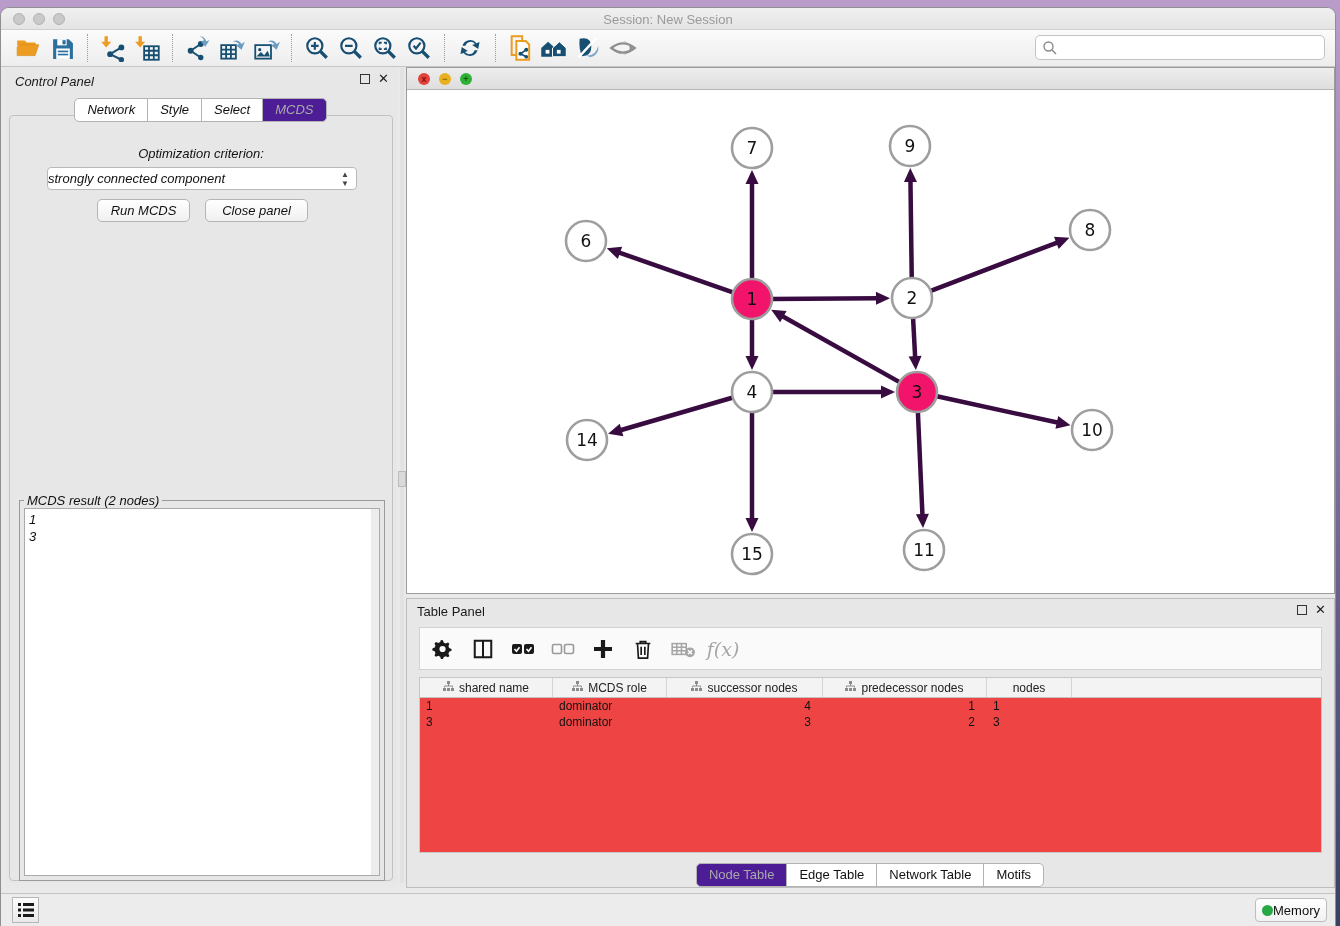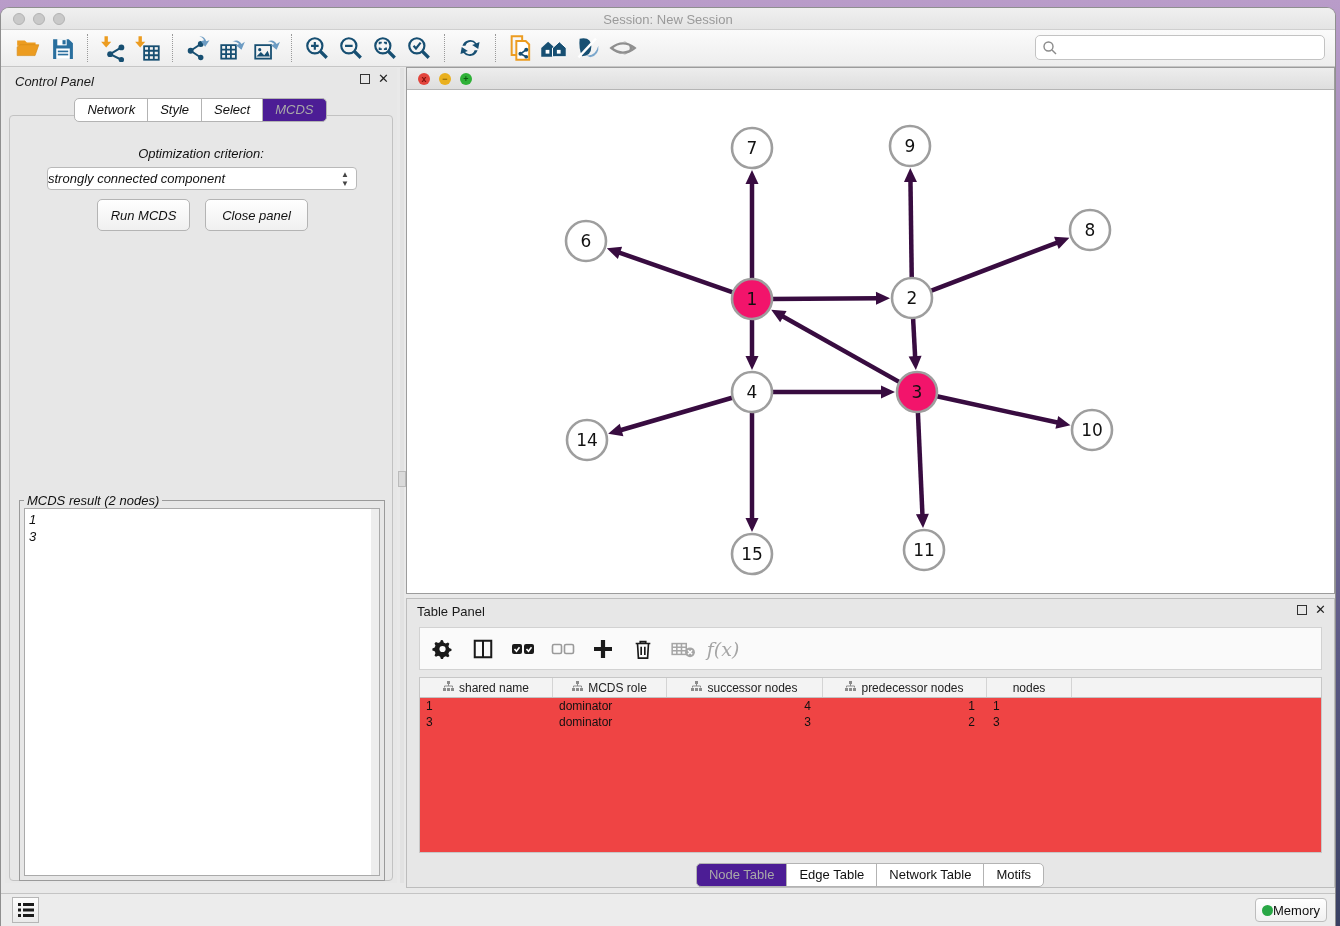--- a/index.html
+++ b/index.html
@@ -67,21 +67,21 @@
     border:1px solid #c2c2c2; border-radius:4px; background:#e7e7e7;
   }
   #opt-label { position:absolute; width:100%; top:30px; text-align:center; font-size:13px; color:#111; }
   #criterion-select {
     position:absolute; left:37px; top:51px; width:310px; height:23px;
     background:#fff; border:1px solid #b9b9b9; border-radius:4px;
     display:flex; align-items:center; font-size:13px; color:#111;
   }
   #criterion-arrows { position:absolute; right:7px; top:2px; font-size:8px; color:#444; line-height:9px; text-align:center; }
   .push-btn {
-    position:absolute; top:83px; height:32px; background:linear-gradient(#ffffff,#f0f0f0);
+    position:absolute; top:83px; height:23px; background:linear-gradient(#ffffff,#f0f0f0);
     border:1px solid #b4b4b4; border-radius:5px; font-size:13px; color:#111;
     display:flex; align-items:center; justify-content:center;
   }
   #run-btn { left:87px; width:93px; }
   #close-panel-btn { left:195px; width:103px; }
   #result-fieldset {
     position:absolute; left:9px; top:384px; width:366px; height:381px;
     border:1px solid #9a9a9a;
   }
   #result-legend {

